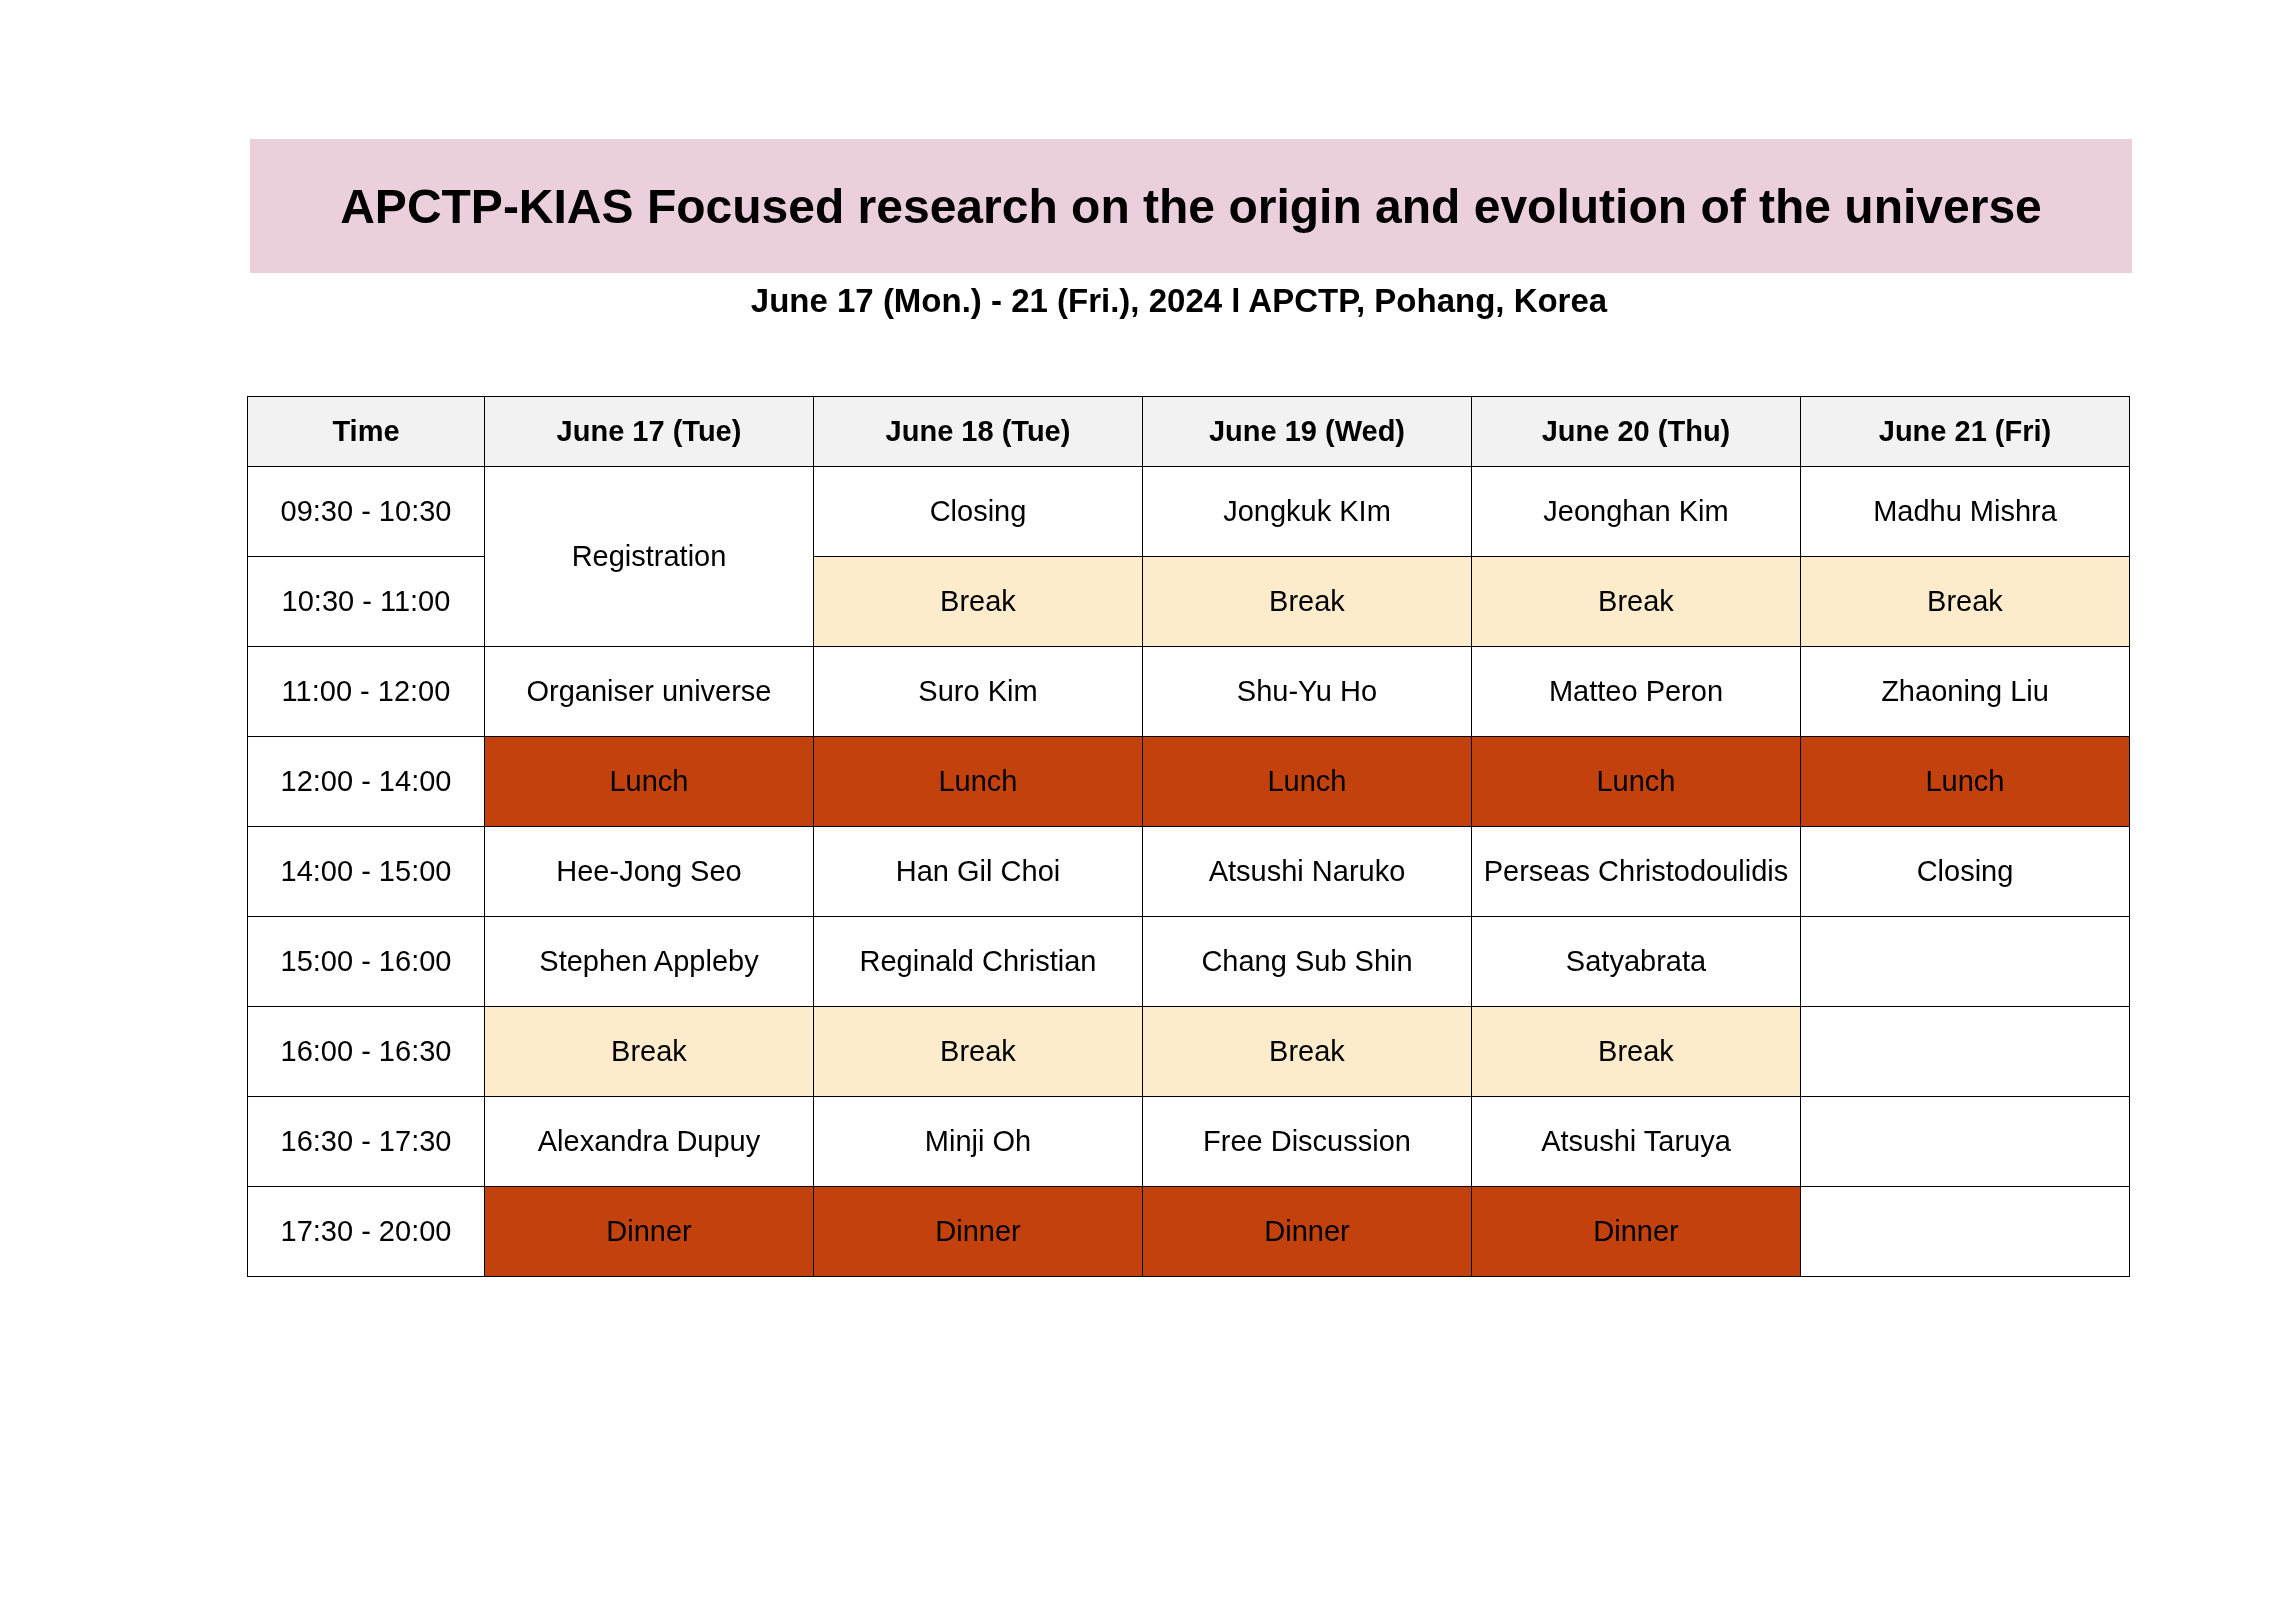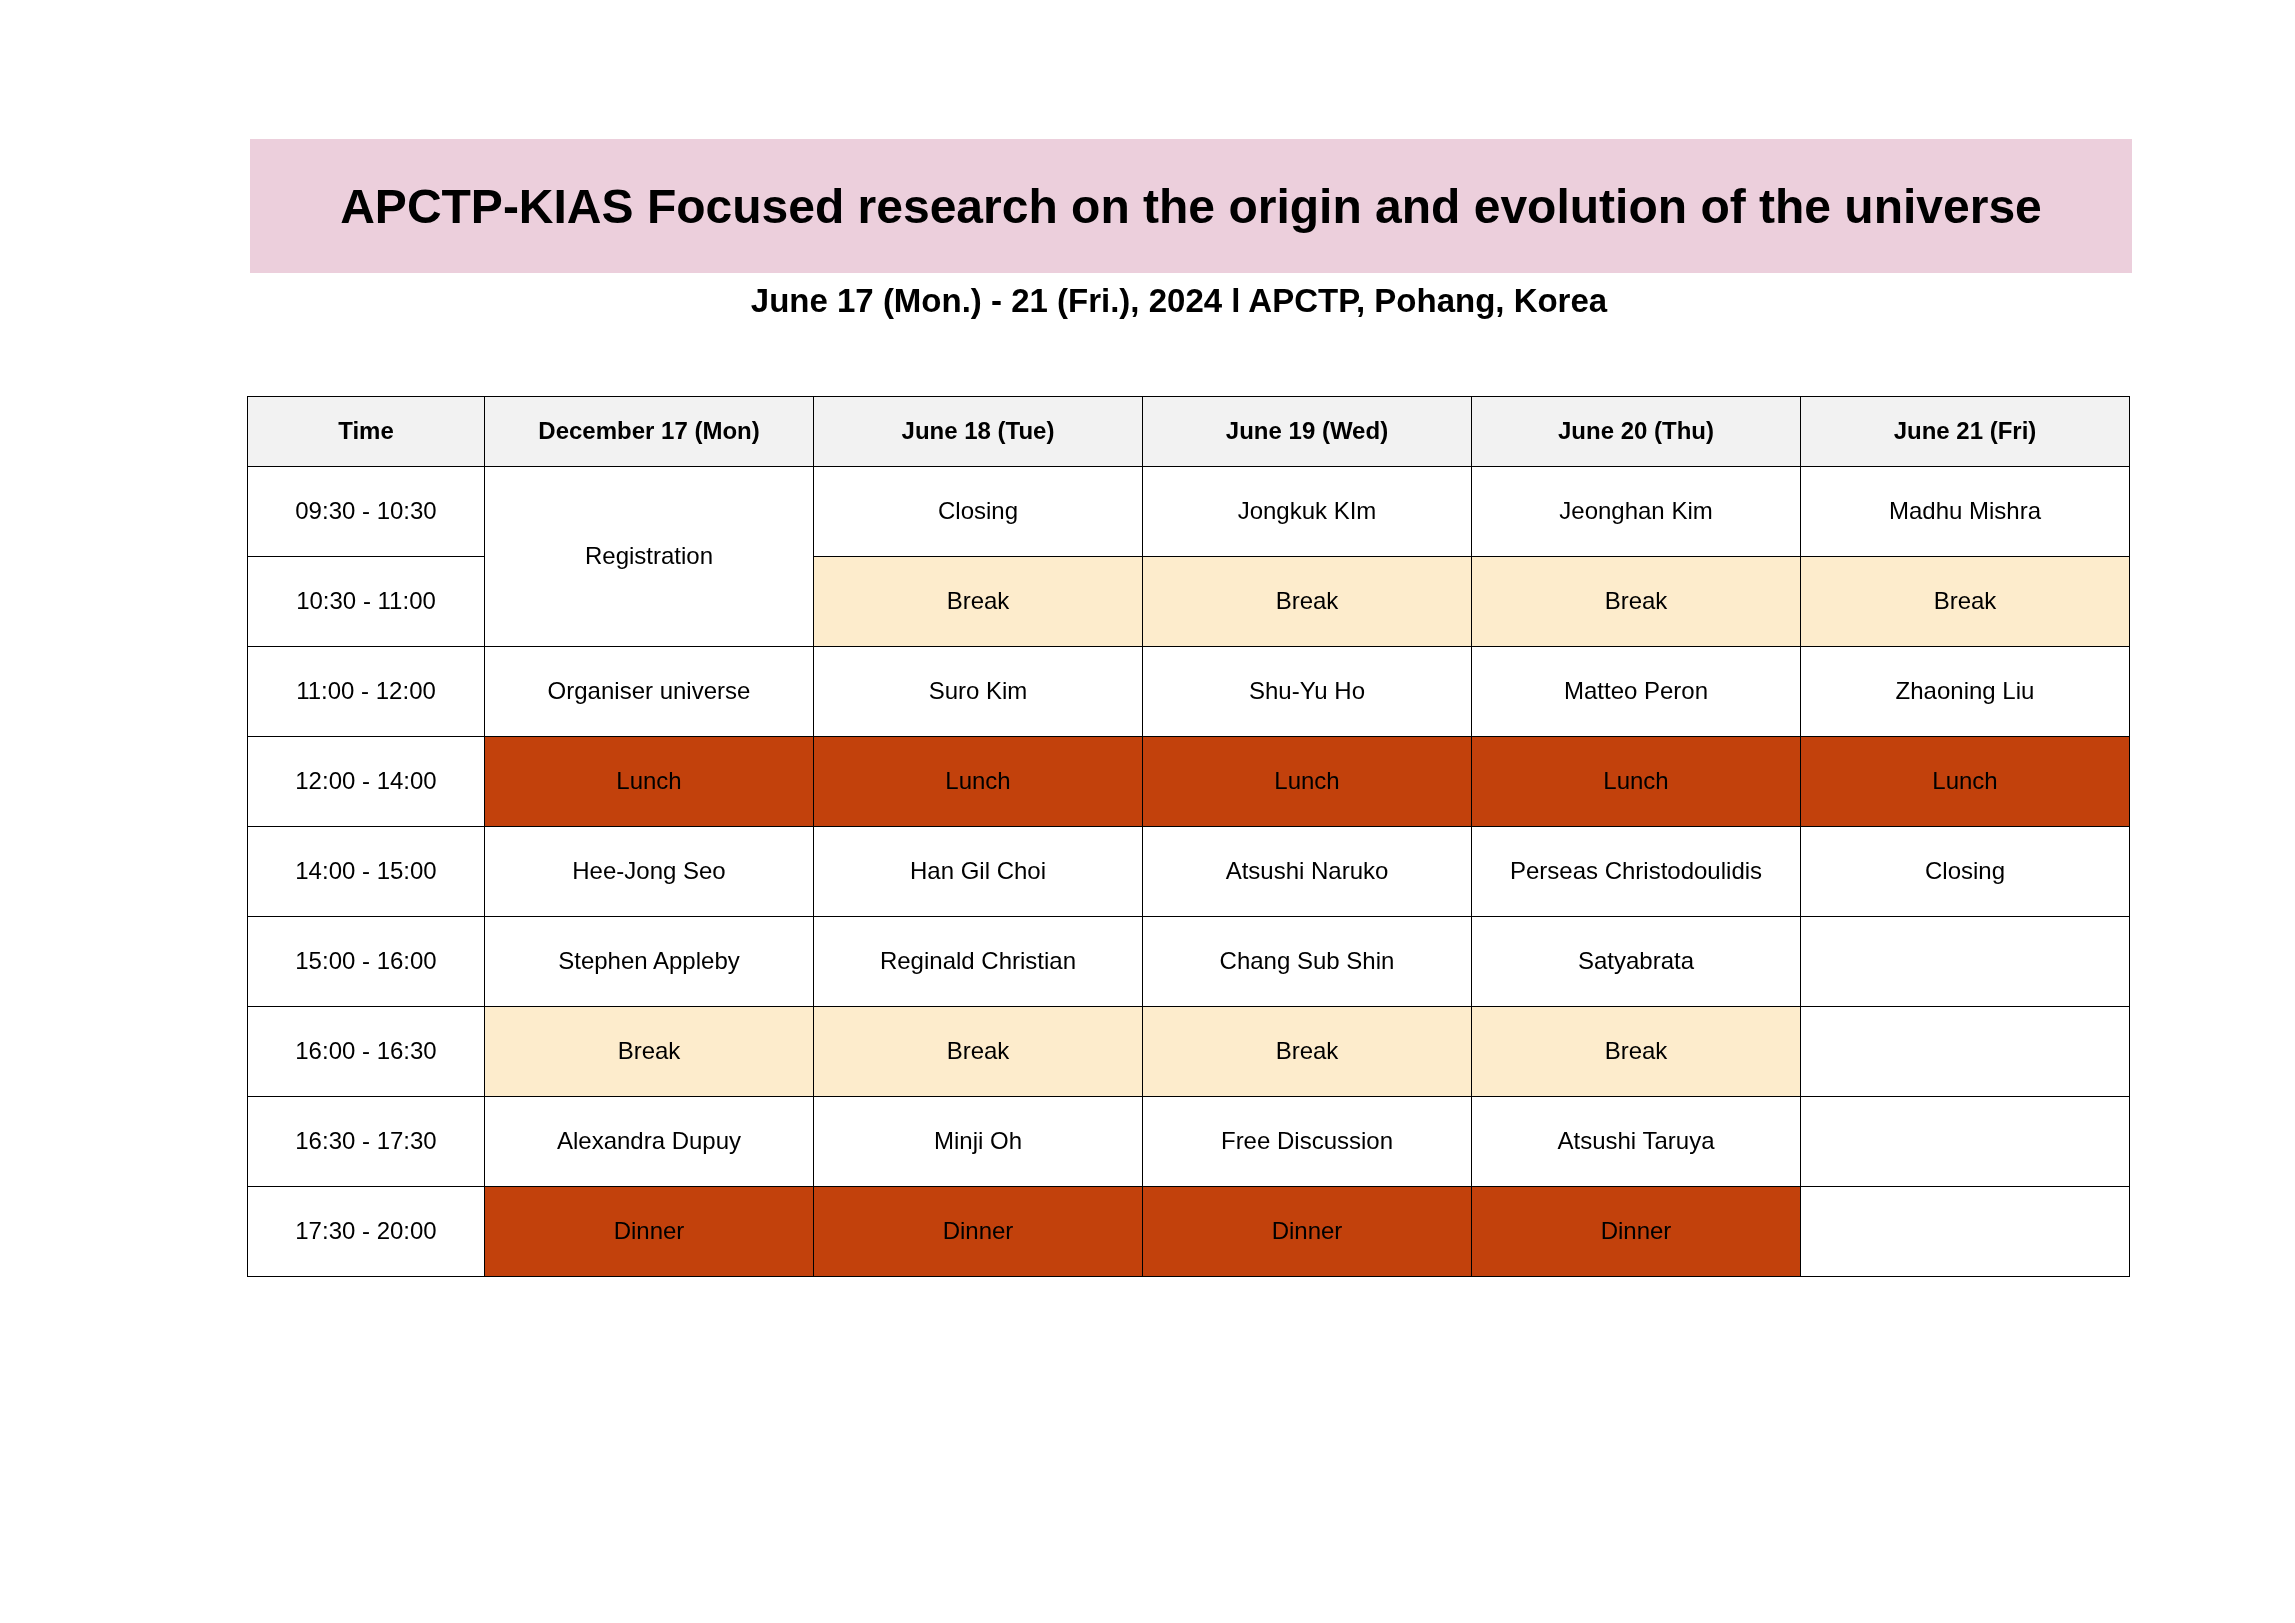--- a/index.html
+++ b/index.html
@@ -62,21 +62,21 @@
     border-collapse: collapse;
     width: 1880px;
     table-layout: fixed;
   }
   table.schedule col.c-time { width: 237px; }
   table.schedule col.c-day  { width: 329px; }
   table.schedule th, table.schedule td {
     border: 1.9px solid #000000;
     height: 89px;
     padding: 0 4.6px;
-    font-size: 24px;
+    font-size: 29px;
     text-align: center;
     vertical-align: middle;
     font-weight: normal;
     line-height: 1.1;
     overflow: hidden;
     white-space: nowrap;
   }
   table.schedule thead th {
     background: #f2f2f2;
     font-weight: bold;
@@ -110,21 +110,21 @@
         <col class="c-time">
         <col class="c-day">
         <col class="c-day">
         <col class="c-day">
         <col class="c-day">
         <col class="c-day">
       </colgroup>
       <thead>
         <tr>
           <th>Time</th>
-          <th>December 17 (Mon)</th>
+          <th>June 17 (Tue)</th>
           <th>June 18 (Tue)</th>
           <th>June 19 (Wed)</th>
           <th>June 20 (Thu)</th>
           <th>June 21 (Fri)</th>
         </tr>
       </thead>
       <tbody id="schedule-body">
           <tr>
             <td class="time-cell plain"><span class="fit">09:30 - 10:30</span></td>
             <td class="plain" rowspan="2"><span class="fit">Registration</span></td>

